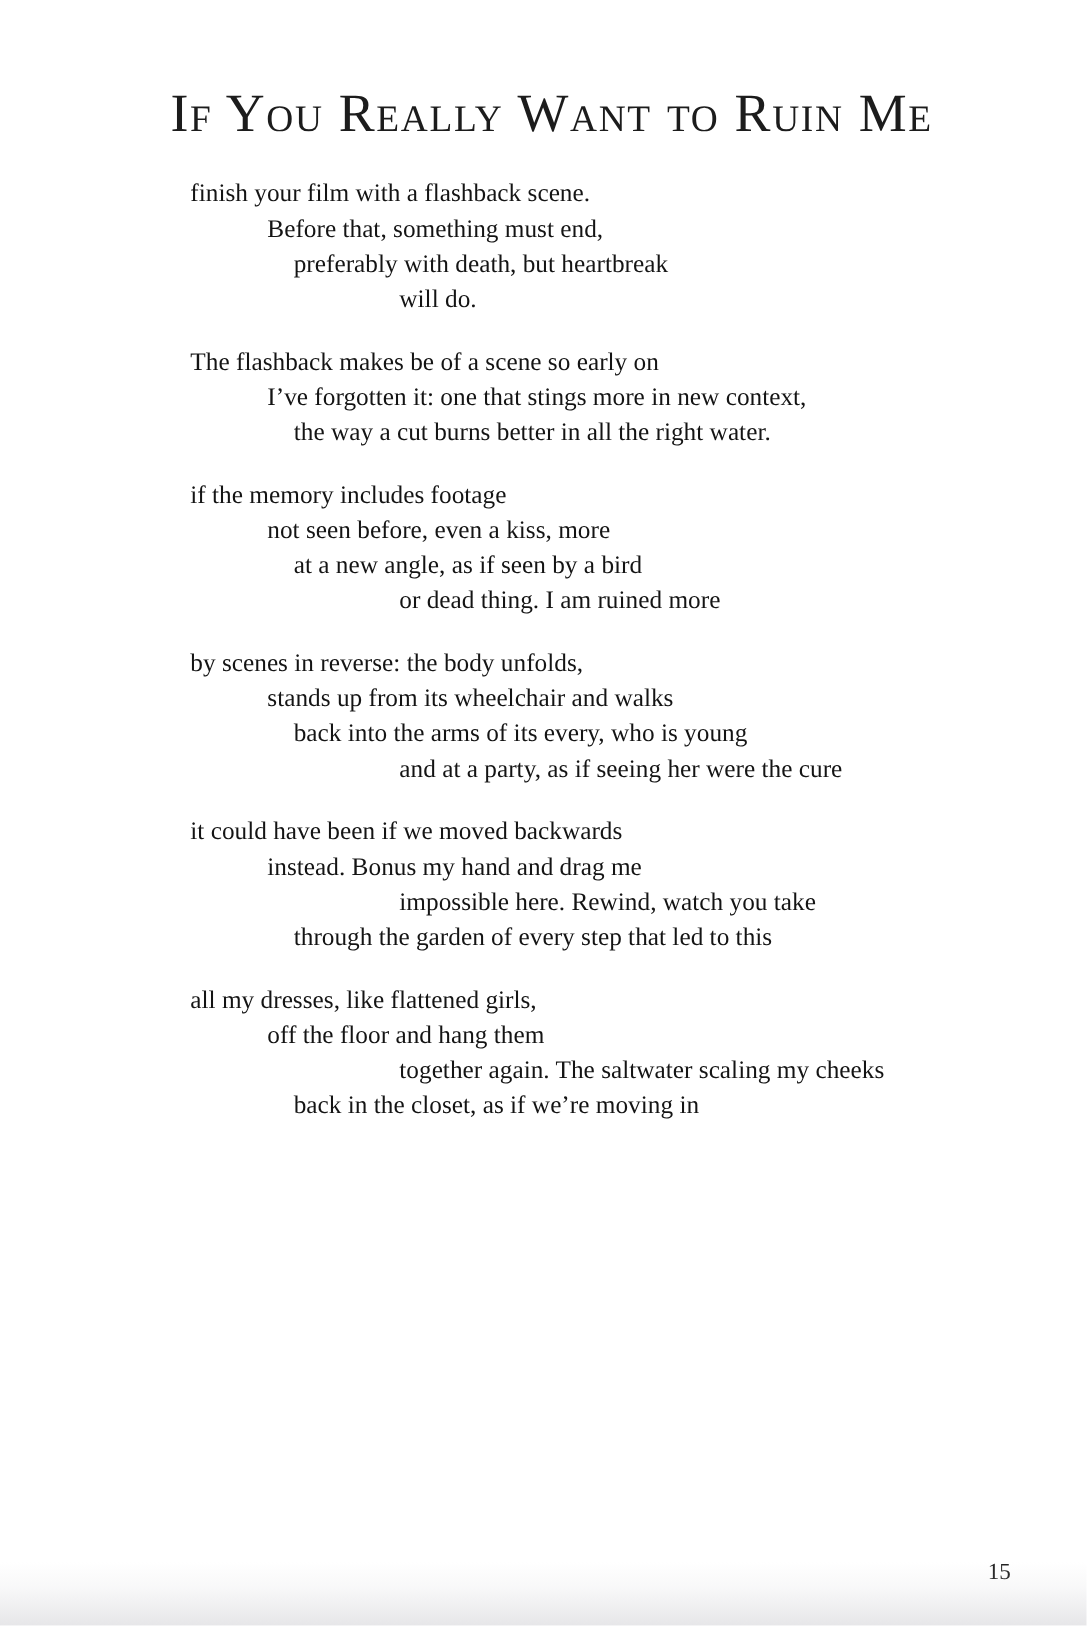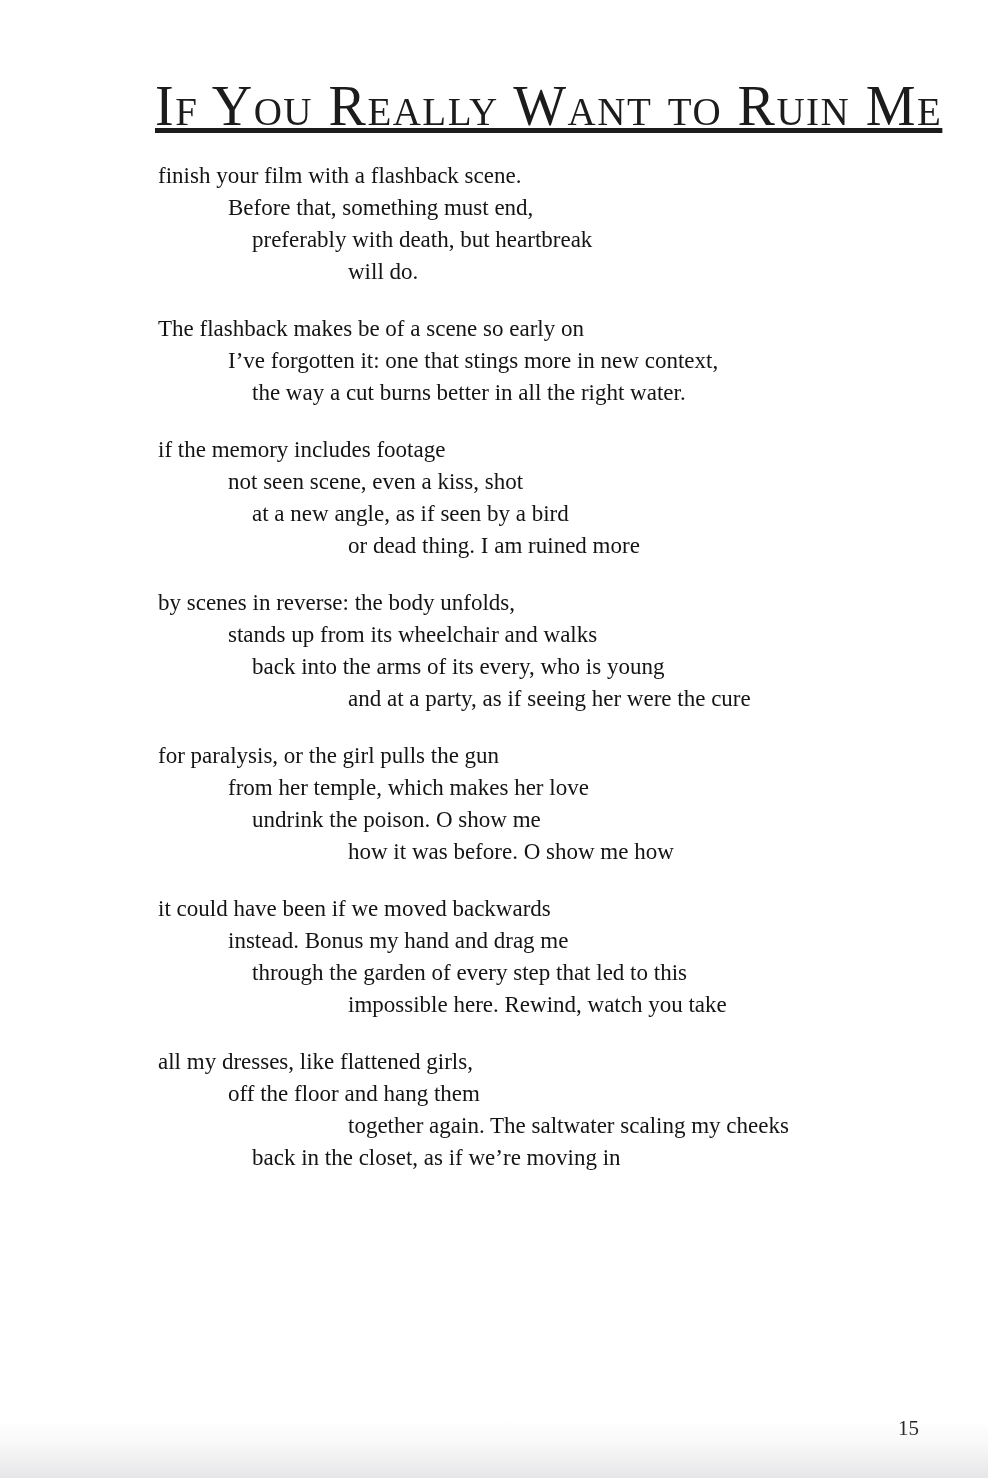--- a/index.html
+++ b/index.html
@@ -14,32 +14,31 @@
     background: #ffffff;
     overflow: hidden;
     font-family: "Liberation Serif", "DejaVu Serif", serif;
     color: #161616;
   }
   .title {
     position: absolute;
     left: 155px;
     top: 76px;
     margin: 0;
-    font-size: 56px;
+    font-size: 49px;
     font-weight: 500;
     font-variant: small-caps;
     letter-spacing: 1.5px;
     line-height: 1.1;
     color: #1c1c1c;
     white-space: nowrap;
-    text-decoration: underline;
   }
   .poem {
     position: absolute;
-    left: 158px;
+    left: 173px;
     top: 160px;
     width: 760px;
   }
   .stanza {
     margin: 0 0 25px 0;
   }
   .line {
     font-size: 23px;
     line-height: 32px;
     white-space: nowrap;
@@ -79,41 +78,35 @@
         <div class="line i2">preferably with death, but heartbreak</div>
         <div class="line i3">will do.</div>
       </div>
       <div class="stanza">
         <div class="line i0">The flashback makes be of a scene so early on</div>
         <div class="line i1">I’ve forgotten it: one that stings more in new context,</div>
         <div class="line i2">the way a cut burns better in all the right water.</div>
       </div>
       <div class="stanza">
         <div class="line i0">if the memory includes footage</div>
-        <div class="line i1">not seen scene, even a kiss, shot</div>
+        <div class="line i1">not seen before, even a kiss, more</div>
         <div class="line i2">at a new angle, as if seen by a bird</div>
         <div class="line i3">or dead thing. I am ruined more</div>
       </div>
       <div class="stanza">
         <div class="line i0">by scenes in reverse: the body unfolds,</div>
         <div class="line i1">stands up from its wheelchair and walks</div>
         <div class="line i2">back into the arms of its every, who is young</div>
         <div class="line i3">and at a party, as if seeing her were the cure</div>
       </div>
       <div class="stanza">
-        <div class="line i0">for paralysis, or the girl pulls the gun</div>
-        <div class="line i1">from her temple, which makes her love</div>
-        <div class="line i2">undrink the poison. O show me</div>
-        <div class="line i3">how it was before. O show me how</div>
-      </div>
-      <div class="stanza">
         <div class="line i0">it could have been if we moved backwards</div>
         <div class="line i1">instead. Bonus my hand and drag me</div>
+        <div class="line i3">impossible here. Rewind, watch you take</div>
         <div class="line i2">through the garden of every step that led to this</div>
-        <div class="line i3">impossible here. Rewind, watch you take</div>
       </div>
       <div class="stanza">
         <div class="line i0">all my dresses, like flattened girls,</div>
         <div class="line i1">off the floor and hang them</div>
         <div class="line i3">together again. The saltwater scaling my cheeks</div>
         <div class="line i2">back in the closet, as if we’re moving in</div>
       </div>
     </div>
 
   <div class="page-number">15</div>

